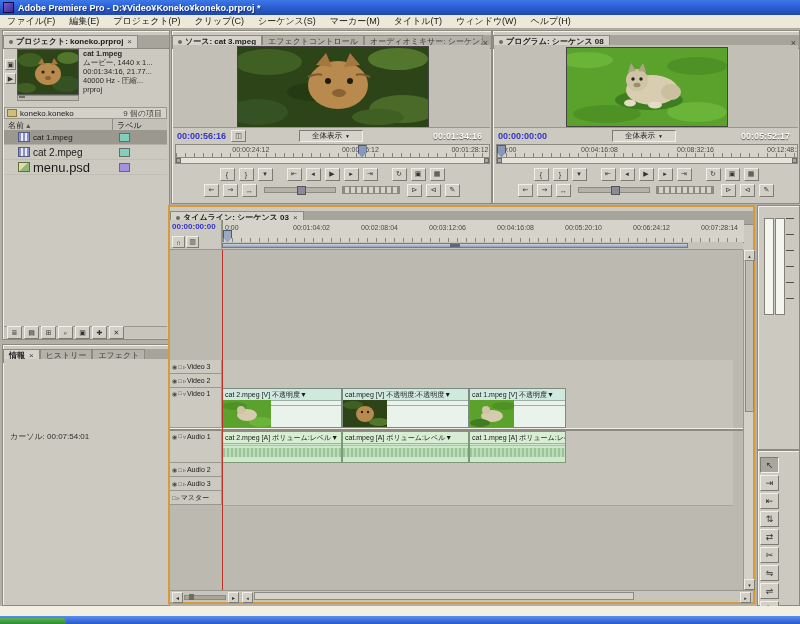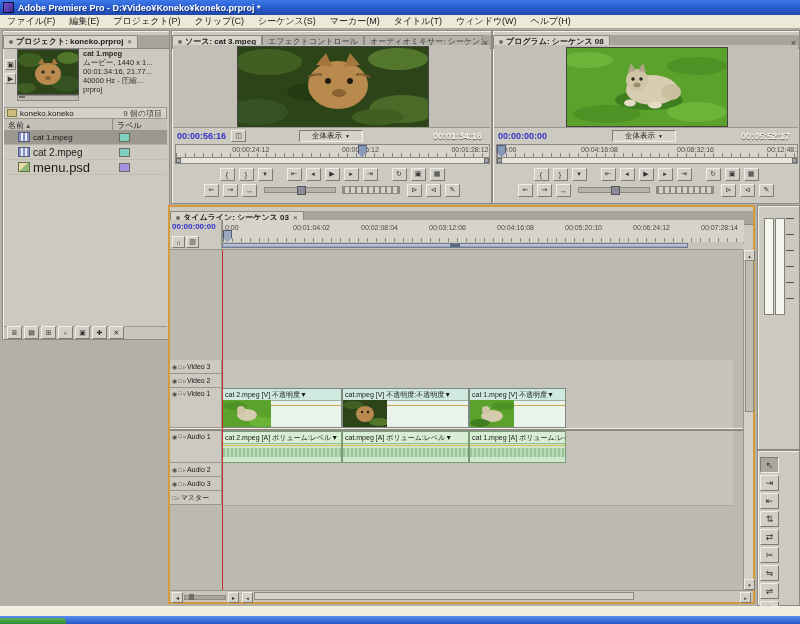--- a/index.html
+++ b/index.html
@@ -121,20 +121,30 @@
     <span class="btn mini">≣</span>
     <span class="btn mini">▤</span>
     <span class="btn mini">⊞</span>
     <span class="btn mini">⌕</span>
     <span class="btn mini">▣</span>
     <span class="btn mini">✚</span>
     <span class="btn mini">✕</span>
   </div>
 </div>
 
+<div class="panel" style="left:2px;top:344px;width:166px;height:260px;">
+  <div class="tabstrip">
+    <div class="tab active"><span>情報</span><span class="closex">×</span></div>
+    <div class="tab inactive"><span>ヒストリー</span></div>
+    <div class="tab inactive"><span>エフェクト</span></div>
+  </div>
+  <div class="abs" style="left:1px;top:14px;right:1px;bottom:1px;background:#ccc9c0;">
+    <div style="position:absolute;left:6px;top:72px;font-size:8px;color:#2e2e28;">カーソル: 00:07:54:01</div>
+  </div>
+</div>
 
 <div class="panel" style="left:171px;top:30px;width:319px;height:172px;">
   <div class="tabstrip">
     <div class="tab active"><span class="grip"></span><span>ソース: cat 3.mpeg</span></div>
     <div class="tab inactive"><span>エフェクトコントロール</span></div>
     <div class="tab inactive" style="overflow:hidden;max-width:118px;"><span>オーディオミキサー: シーケンス 01</span></div>
     <span class="closex" style="margin-left:auto;margin-right:3px;">×</span>
   </div>
   <div class="abs" style="left:1px;top:14px;width:317px;height:82px;background:#c2bfb6;">
     <div class="abs" style="left:64px;top:1px;width:190px;height:80px;border:1px solid #444;">

